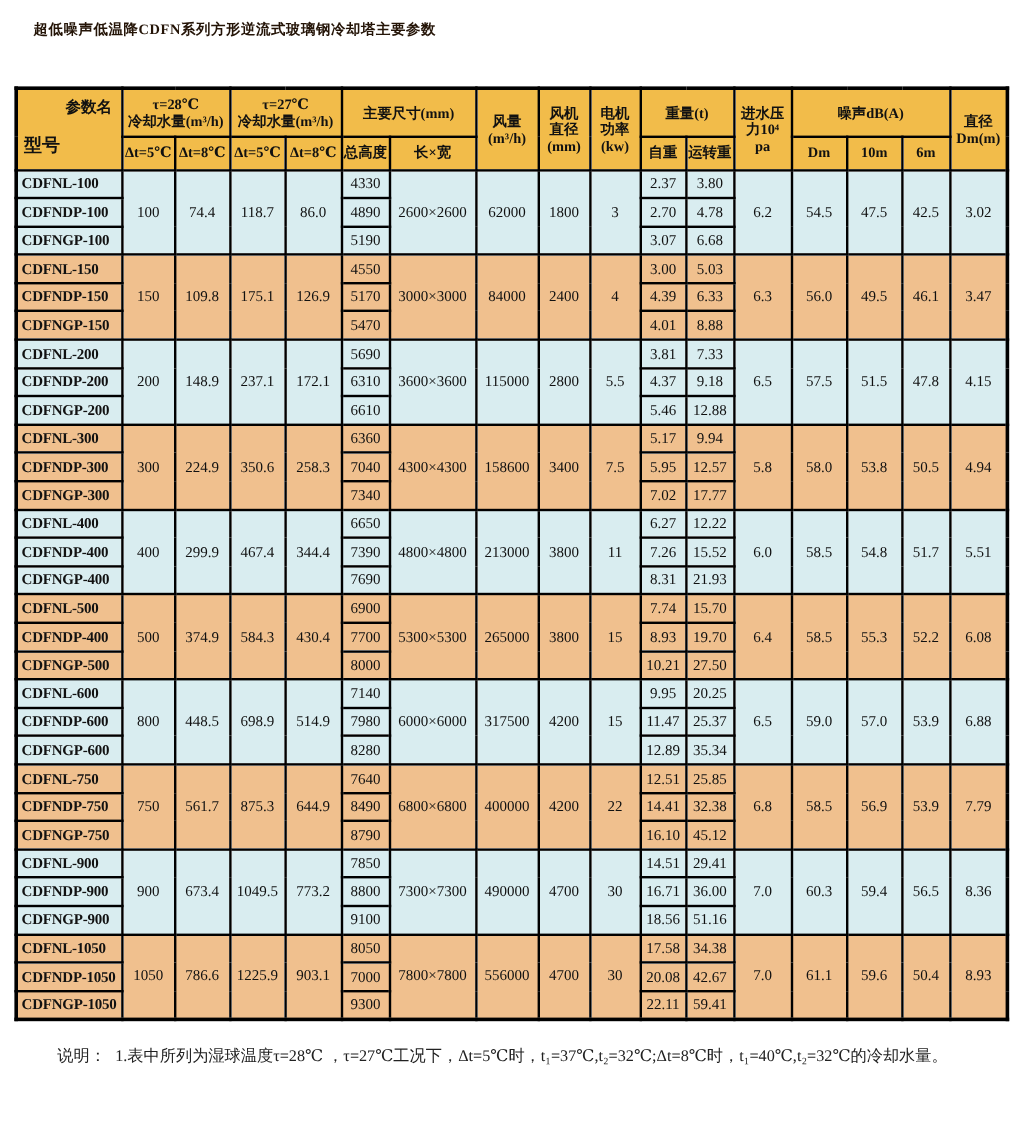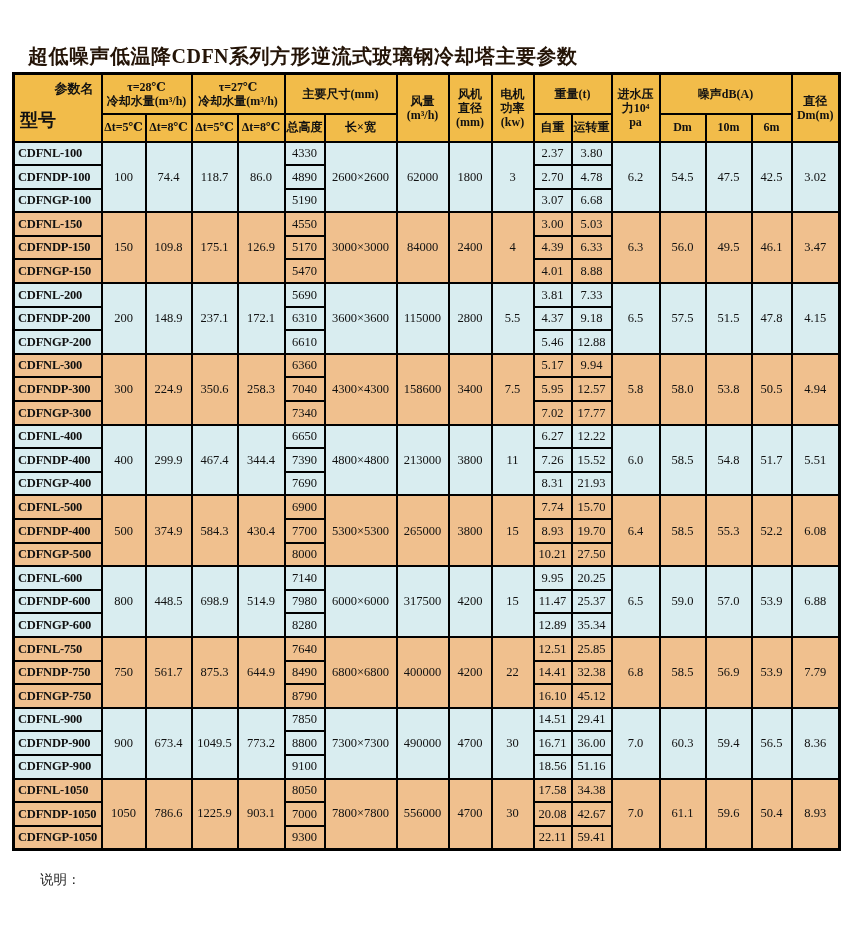--- a/index.html
+++ b/index.html
@@ -7,23 +7,22 @@
   body {
     width:850px; height:944px;
     background:#ffffff;
     font-family:"Liberation Serif","DejaVu Serif",serif;
     color:#111;
     position:relative;
     overflow:hidden;
   }
   .title {
     position:absolute; left:28px; top:16px;
-    font-size:20px; font-weight:bold; color:#241407;
+    font-size:12px; font-weight:bold; color:#241407;
     letter-spacing:0.5px;
-    margin-top:27px;
   }
   table.spec-table {
     position:absolute; left:12px; top:72px;
     width:826px;
     border-collapse:collapse;
     table-layout:fixed;
     border:3px solid #000;
   }
   .spec-table th, .spec-table td {
     border:2px solid #000;
@@ -59,27 +58,27 @@
   th.corner {
     position:relative;
     background-color:#F2BC4A;
     background-image:linear-gradient(to bottom right,
       transparent calc(50% - 1.4px),
       #000 calc(50% - 1.4px),
       #000 calc(50% + 1.4px),
       transparent calc(50% + 1.4px));
   }
   th.corner .param { position:absolute; top:6px; right:7px; font-size:13px;text-align:right; }
-  th.corner .model-label { position:absolute; bottom:9px; left:5px; font-size:18px; }
+  th.corner .model-label { position:absolute; bottom:9px; left:5px; font-size:15px; }
   .notes {
     position:absolute; left:40px; top:866px; width:790px;
     font-size:13.5px; color:#222;
     display:flex;
   }
-  .notes .label { flex:0 0 56px; line-height:2.1; white-space:nowrap; }
+  .notes .label { flex:0 0 56px; line-height:2.1; white-space:nowrap;text-align:center; }
   .notes .lines { line-height:2.1; }
   .notes .line { white-space:nowrap; }
 </style>
 </head>
 <body>
 
 <div class="title">超低噪声低温降CDFN系列方形逆流式玻璃钢冷却塔主要参数</div>
 
 <table class="spec-table">
   <colgroup>
@@ -452,14 +451,15 @@
         <td>9300</td>
         <td>22.11</td>
         <td>59.41</td>
       </tr>
     </tbody>
 </table>
 
 <div class="notes">
   <div class="label">说明：</div>
   <div class="lines">
+    <div class="line">1.表中所列为湿球温度τ=28℃ ，τ=27℃工况下，Δt=5℃时，t₁=37℃,t₂=32℃;Δt=8℃时，t₁=40℃,t₂=32℃的冷却水量。</div>
   </div>
 </div>
 
 </body></html>

